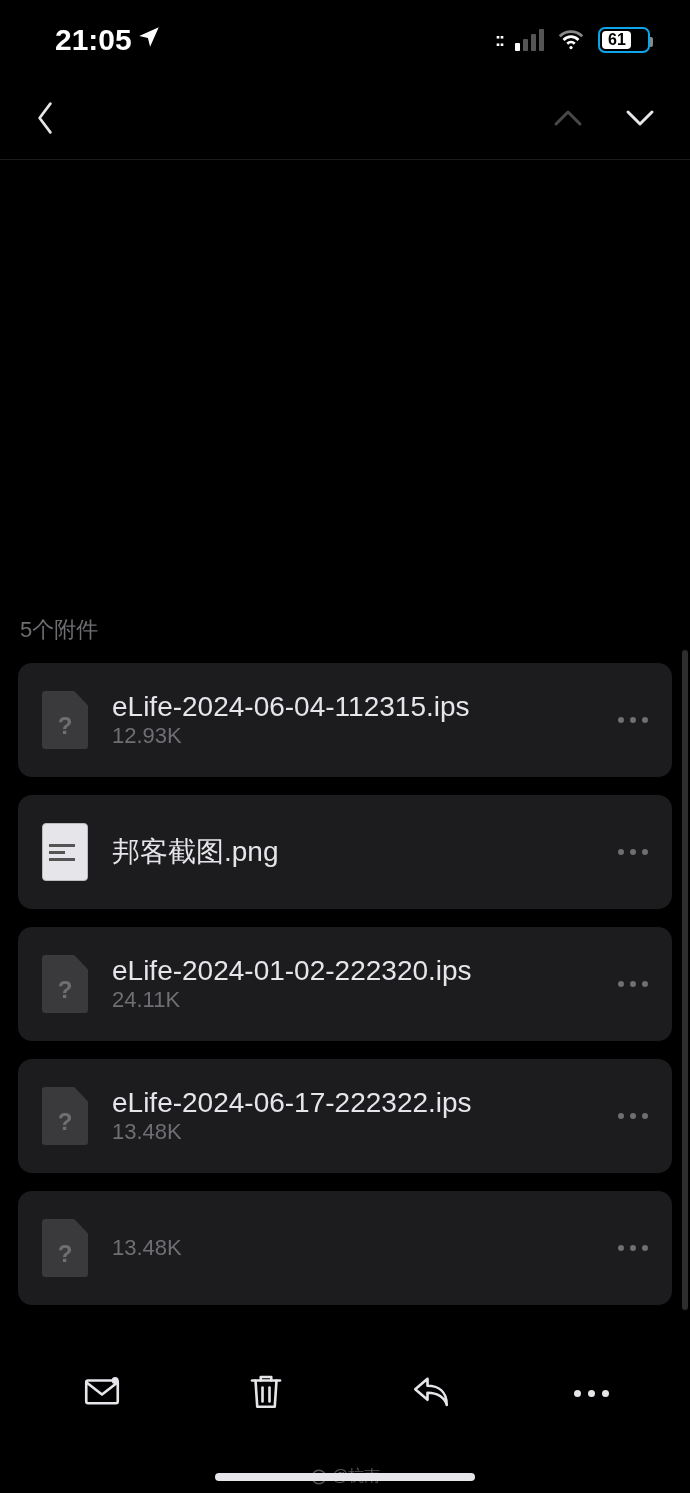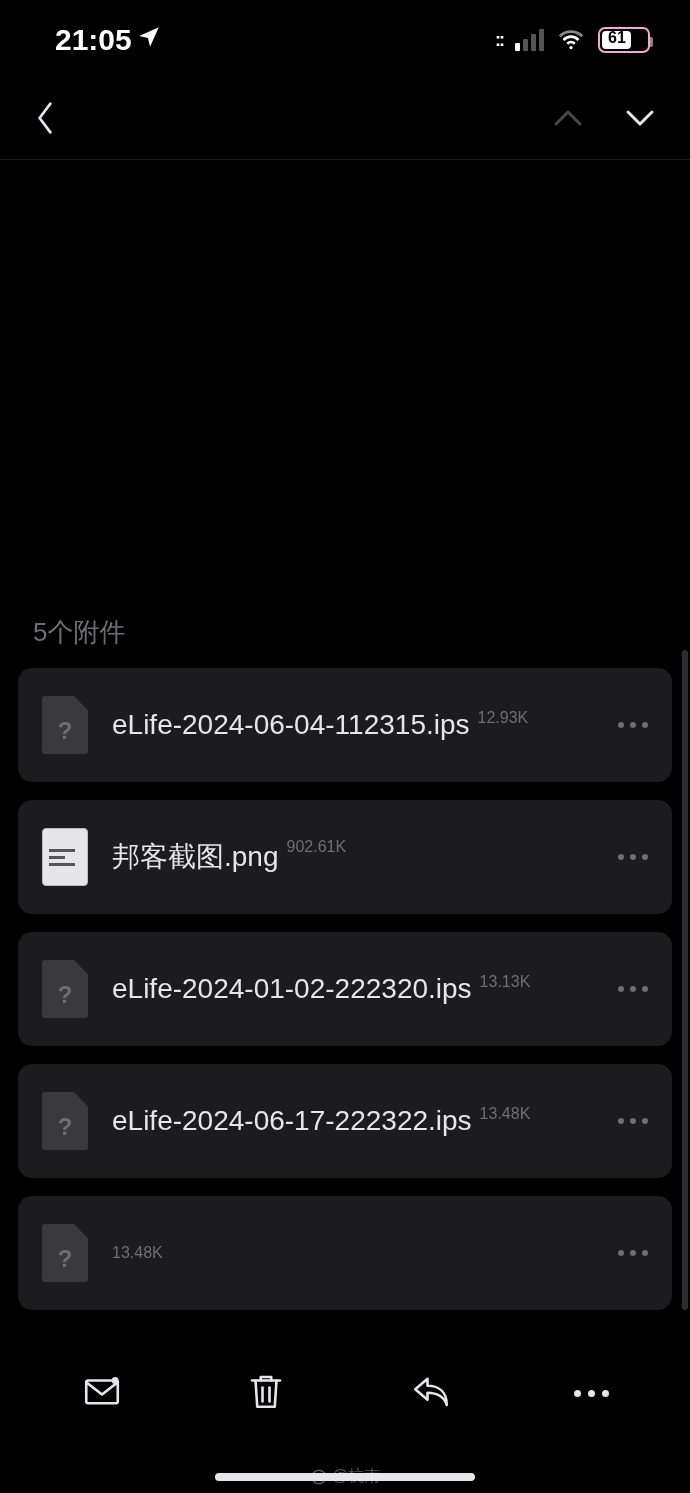--- a/index.html
+++ b/index.html
@@ -8,49 +8,49 @@
   
   .status-bar { height: 80px; display: flex; align-items: center; justify-content: space-between; padding: 0 40px 0 55px; font-size: 30px; font-weight: 600; }
   .status-left { display: flex; align-items: flex-start; gap: 4px; }
   .status-right { display: flex; align-items: center; gap: 12px; }
   .loc-icon svg { width: 26px; height: 26px; }
   .signal { display: flex; align-items: flex-end; gap: 3px; height: 22px; }
   .signal .bar { width: 5px; background: #555; border-radius: 1px; }
   .signal .bar.on { background: #fff; }
   .signal .b1 { height: 8px; } .signal .b2 { height: 12px; } .signal .b3 { height: 17px; } .signal .b4 { height: 22px; }
   .wifi svg { width: 30px; height: 30px; display:block; }
-  .battery { position: relative; width: 52px; height: 26px; border: 2px solid #f9a8d4; border-radius: 7px; display: flex; align-items: flex-start; justify-content: center; }
+  .battery { position: relative; width: 52px; height: 26px; border: 2px solid #0ea5e9; border-radius: 7px; display: flex; align-items: center; justify-content: center; }
   .battery::after { content: ""; position: absolute; right: -5px; top: 8px; width: 3px; height: 10px; background: #888; border-radius: 0 2px 2px 0; }
   .battery .fill { position: absolute; left: 2px; top: 2px; bottom: 2px; width: 60%; background: #fff; border-radius: 4px; }
   .battery .pct { position: relative; font-size: 16px; font-weight: 700; color: #000; z-index: 1; left:-7px;}
 
   
   .nav-bar { height: 80px; display: flex; align-items: center; justify-content: space-between; padding: 0 34px; border-bottom: 1px solid #1c1c1e; }
   .nav-back svg { width: 22px; height: 36px; }
   .nav-arrows { display: flex; align-items: center; gap: 40px; }
   .nav-arrows svg { width: 32px; height: 20px; }
 
   
   .content { position: relative; height: calc(1493px - 80px - 80px - 120px - 40px); overflow: hidden; }
   .spacer { height: 455px; }
 
-  .section-title { font-size: 26px; color: #6e6e73; padding: 0 33px 18px; }
+  .section-title { font-size: 22px; color: #6e6e73; padding: 0 20px 18px; }
 
   .scrollbar { position: absolute; right: 2px; top: 490px; width: 6px; height: 660px; background: #2e2e30; border-radius: 3px; }
 
   .attach-list { padding: 0 18px; display: flex; flex-direction: column; gap: 18px; }
   .attach-item { background: #1c1c1e; border-radius: 14px; height: 114px; display: flex; align-items: center; padding: 0 24px; gap: 24px; }
   .file-icon { width: 46px; height: 58px; background: #3a3a3c; border-radius: 3px; position: relative; clip-path: polygon(0 0, 70% 0, 100% 25%, 100% 100%, 0 100%); display:flex; align-items:center; justify-content:center; }
   .file-icon .q { color: #6e6e73; font-size: 24px; font-weight: 600; position: relative; top: 6px; }
   .png-icon { width: 46px; height: 58px; background: #e5e5ea; border-radius: 4px; border:1px solid #bbb; display:flex; flex-direction:column; justify-content:center; gap:4px; padding:8px 6px;}
   .png-icon .ln { height: 3px; background: #555; width: 80%; }
   .png-icon .ln.s { width: 50%; }
-  .file-meta { flex: 1; display: flex; gap: 8px; overflow:hidden;}
+  .file-meta { flex: 1; display: flex; flex-direction: column; gap: 0; overflow:hidden;}
   .file-name { font-size: 28px; color: #e5e5ea; font-weight: 400; white-space: nowrap; overflow: hidden; text-overflow: ellipsis;}
-  .file-size { font-size: 16px; color: #6e6e73; }
+  .file-size { font-size: 22px; color: #6e6e73; }
   .more-dots { color: #6e6e73; font-size: 24px; letter-spacing: 3px; display:flex; gap:6px;}
   .more-dots span{ width:6px;height:6px;background:#6e6e73;border-radius:50%; }
 
   
   .toolbar { height: 120px; display: flex; align-items: center; justify-content: space-around; padding: 0 20px; }
   .toolbar .tbtn svg { width: 42px; height: 42px; stroke: #e5e5ea; }
   .toolbar .tmore { display:flex; gap:7px; }
   .toolbar .tmore span{ width:7px;height:7px;background:#e5e5ea;border-radius:50%; }
 
   
@@ -137,36 +137,35 @@
     </div>
 
     <div class="attach-item">
       <div class="png-icon">
         <div class="ln"></div>
           <div class="ln s"></div>
           <div class="ln"></div>
       </div>
       <div class="file-meta">
         <div class="file-name">邦客截图.png</div>
-        <div class="file-size">902.61K</div>
       </div>
       <div class="more-dots">
           <span></span>
           <span></span>
           <span></span>
         </div>
     </div>
 
     <div class="attach-item">
       <div class="file-icon">
           <span class="q">?</span>
         </div>
       <div class="file-meta">
         <div class="file-name">eLife-2024-01-02-222320.ips</div>
-        <div class="file-size">13.13K</div>
+        <div class="file-size">24.11K</div>
       </div>
       <div class="more-dots">
           <span></span>
           <span></span>
           <span></span>
         </div>
     </div>
 
     <div class="attach-item">
       <div class="file-icon">

